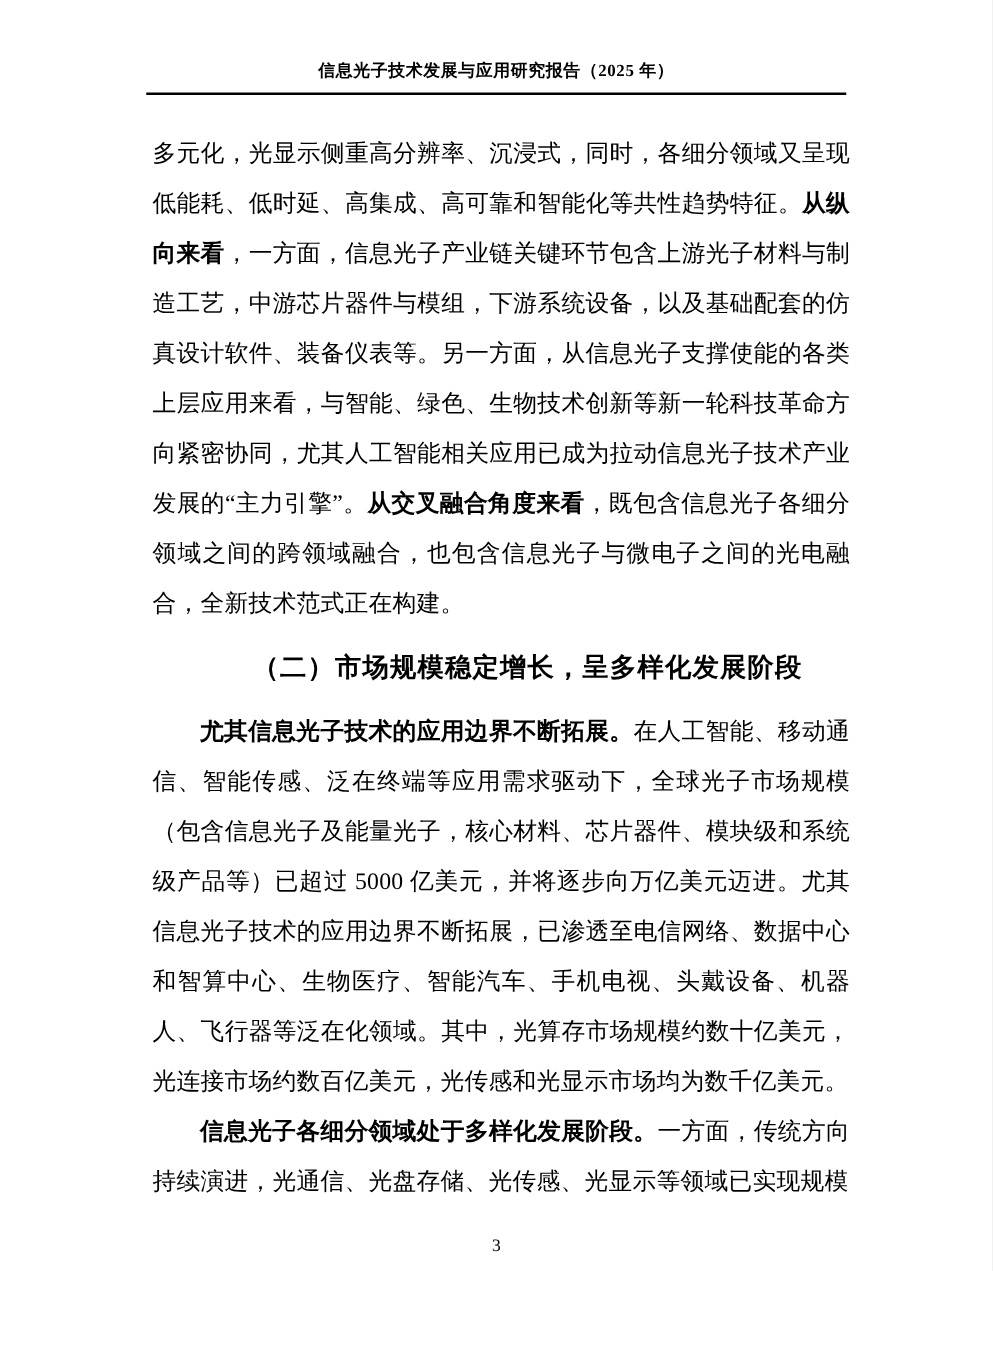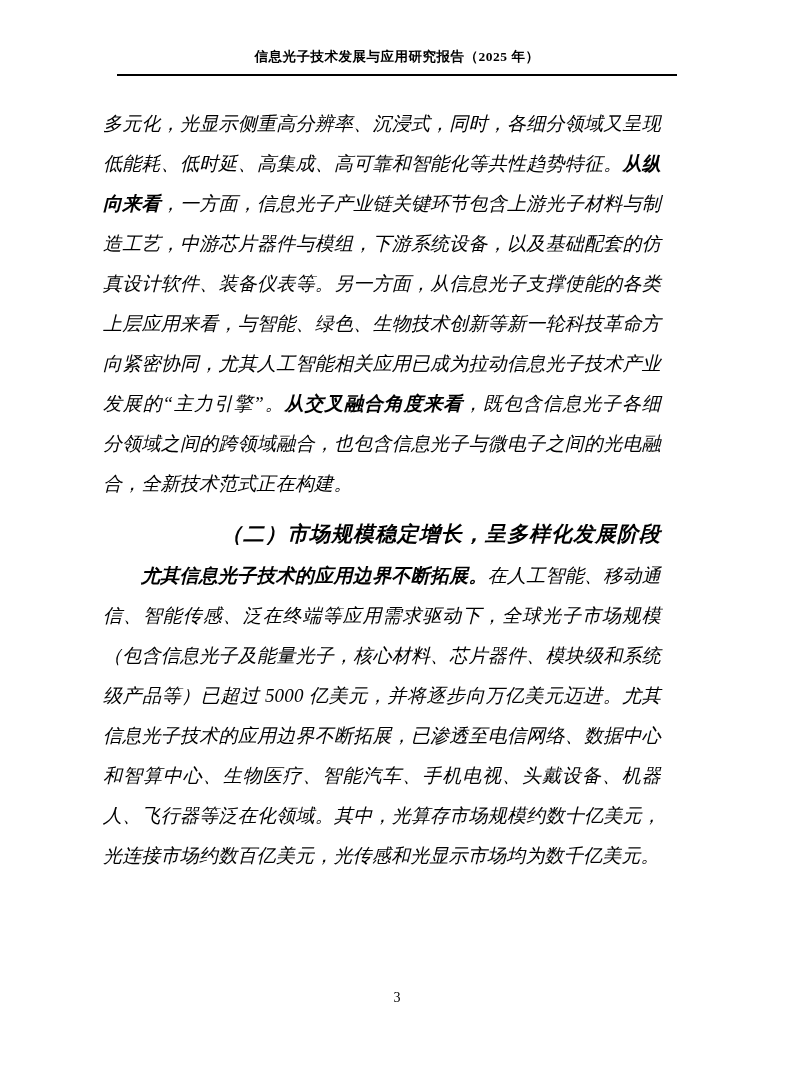--- a/index.html
+++ b/index.html
@@ -22,39 +22,38 @@
     text-align: center;
     font-size: 13.5px;
     font-weight: bold;
     padding-bottom: 8px;
     border-bottom: 2px solid #000000;
     letter-spacing: 0.5px;
   }
   .doc-body {
     position: absolute;
     top: 104px;
-    left: 103px;
+    left: 122px;
     width: 558px;
     font-size: 19px;
     line-height: 40px;
     text-align: justify;
     letter-spacing: 0.2px;
-    font-style: italic;
   }
   .para { text-align: justify; }
   .para.indent { text-indent: 2em; }
   .bold { font-weight: bold; }
   .section-heading {
     font-size: 21px;
     font-weight: bold;
     line-height: 40px;
     margin-top: 10px;
-    margin-bottom: 2px;
+    margin-bottom: 12px;
     text-indent: 2em;
-    text-align: right;
+    text-align: center;
     letter-spacing: 1px;
   }
   .page-footer {
     position: absolute;
     top: 990px;
     left: 0;
     width: 100%;
     text-align: center;
     font-size: 14px;
   }
@@ -69,20 +68,21 @@
   </div>
 
   <div class="doc-body">
 
     <p class="para"><span>多元化，光显示侧重高分辨率、沉浸式，同时，各细分领域又呈现低能耗、低时延、高集成、高可靠和智能化等共性趋势特征。</span><span class="bold">从纵向来看</span><span>，一方面，信息光子产业链关键环节包含上游光子材料与制造工艺，中游芯片器件与模组，下游系统设备，以及基础配套的仿真设计软件、装备仪表等。另一方面，从信息光子支撑使能的各类上层应用来看，与智能、绿色、生物技术创新等新一轮科技革命方向紧密协同，尤其人工智能相关应用已成为拉动信息光子技术产业发展的“主力引擎”。</span><span class="bold">从交叉融合角度来看</span><span>，既包含信息光子各细分领域之间的跨领域融合，也包含信息光子与微电子之间的光电融合，全新技术范式正在构建。</span></p>
 
     <h2 class="section-heading">（二）市场规模稳定增长，呈多样化发展阶段</h2>
 
     <p class="para indent"><span class="bold">尤其信息光子技术的应用边界不断拓展。</span><span>在人工智能、移动通信、智能传感、泛在终端等应用需求驱动下，全球光子市场规模（包含信息光子及能量光子，核心材料、芯片器件、模块级和系统级产品等）已超过 5000 亿美元，并将逐步向万亿美元迈进。尤其信息光子技术的应用边界不断拓展，已渗透至电信网络、数据中心和智算中心、生物医疗、智能汽车、手机电视、头戴设备、机器人、飞行器等泛在化领域。其中，光算存市场规模约数十亿美元，光连接市场约数百亿美元，光传感和光显示市场均为数千亿美元。</span></p>
 
+    <p class="para indent"><span class="bold">信息光子各细分领域处于多样化发展阶段。</span><span>一方面，传统方向持续演进，光通信、光盘存储、光传感、光显示等领域已实现规模</span></p>
 
   </div>
 
   <div class="page-footer">
     <span>3</span>
   </div>
 
 </div>
 
 </body></html>

